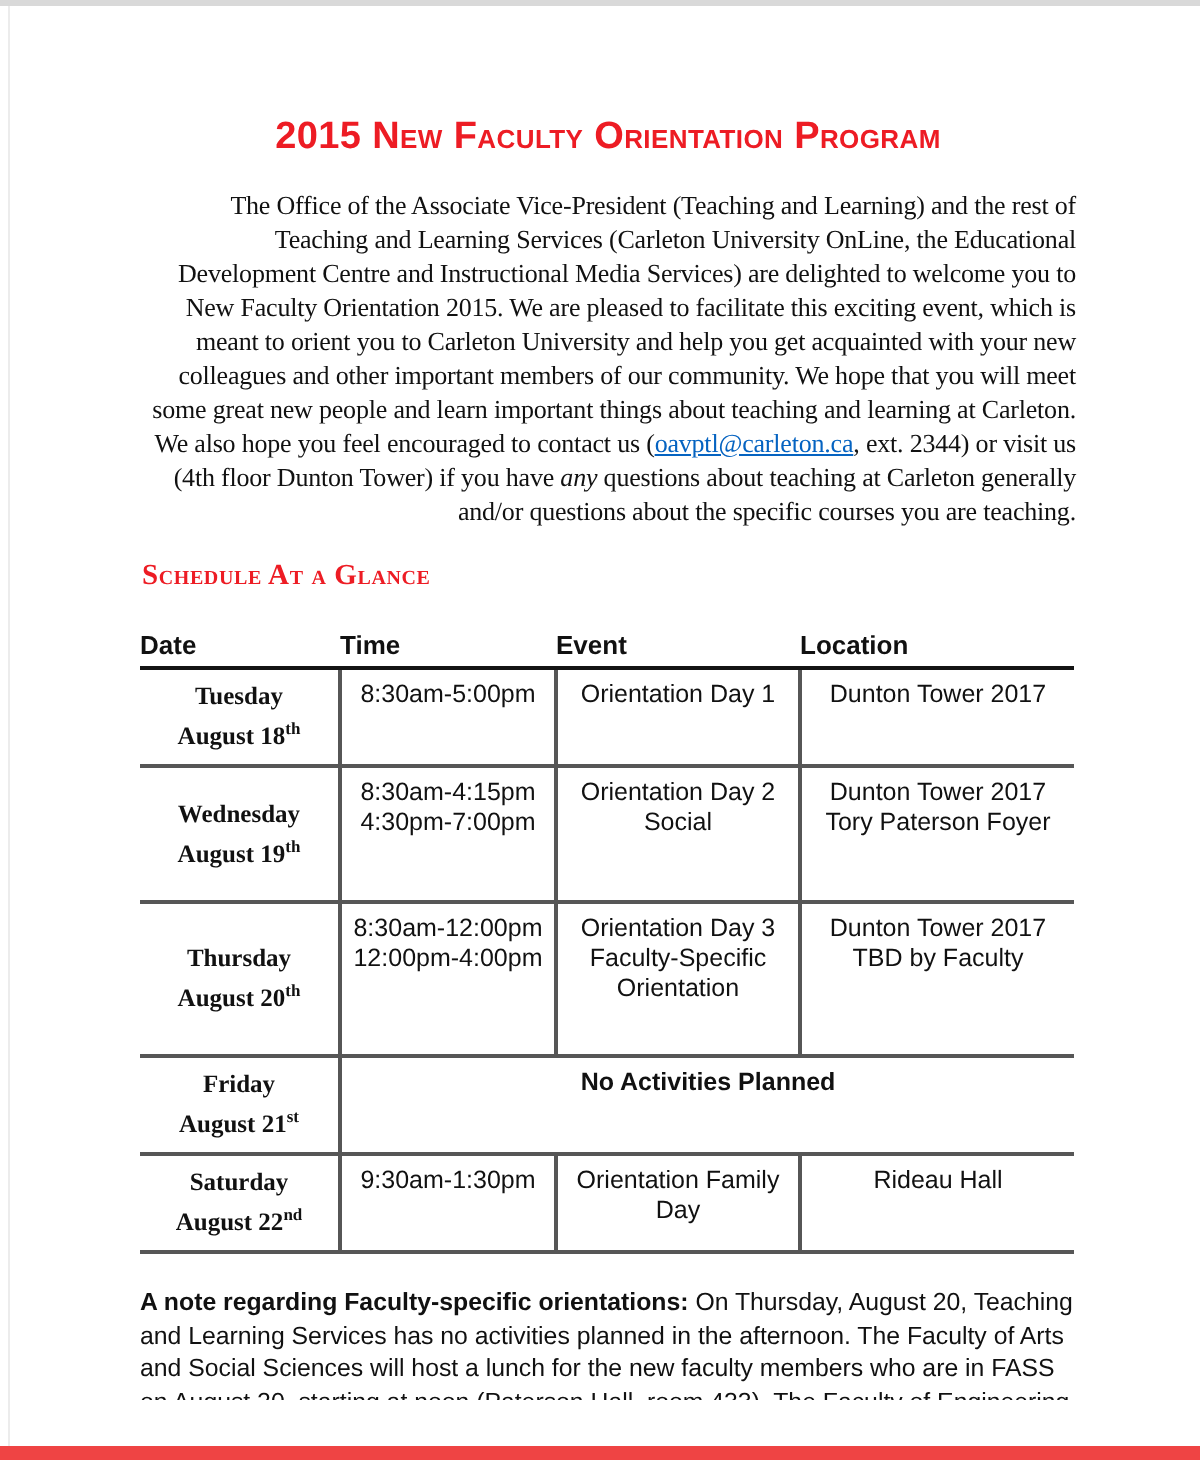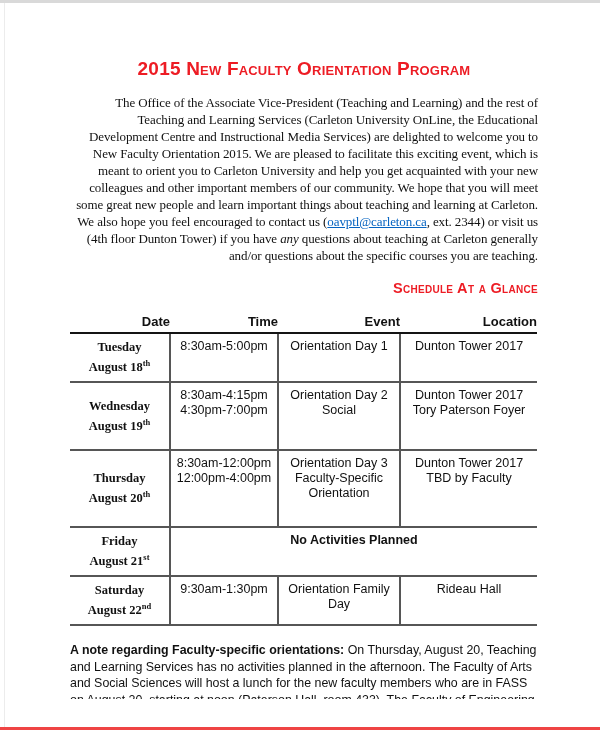--- a/index.html
+++ b/index.html
@@ -3,21 +3,21 @@
 <meta charset="utf-8">
 <style>
   html, body { margin: 0; padding: 0; background: #ffffff; }
   .page {
     position: relative;
     width: 600px;
     height: 730px;
     box-sizing: border-box;
     background: #ffffff;
     border-top: 3px solid #d9d9d9;
-    border-bottom: 3px solid #ef4444;
+    border-bottom: 7px solid #ef4444;
     overflow: hidden;
     padding: 0 62px 0 70px;
     font-family: "Liberation Serif", serif;
     color: #111111;
   }
   .page::before {
     content: "";
     position: absolute;
     left: 4px; top: 0; bottom: 0;
     width: 1px;
@@ -40,43 +40,42 @@
     letter-spacing: -0.1px;
     text-align: right;
   }
   .intro a.email {
     color: var(--link-blue, #0563c1);
     text-decoration: underline;
     cursor: pointer;
   }
   .section {
     margin: 16px 0 0 1px;
-    font-family: Liberation Sans, sans-serif;
+    font-family: Liberation Serif, serif;
     font-variant: small-caps;
     font-weight: bold;
     font-size: 14.5px;
     letter-spacing: 0.3px;
     color: var(--accent-red, #ed1c24);
-    text-align: right;
   }
   table.schedule {
     border-collapse: collapse;
     margin-top: 16px;
     width: 467px;
     table-layout: fixed;
     font-family: "Liberation Sans", sans-serif;
   }
   table.schedule col.c-date { width: 100px; }
   table.schedule col.c-time { width: 108px; }
   table.schedule col.c-event { width: 122px; }
   table.schedule col.c-loc  { width: 137px; }
   table.schedule thead th {
     font-size: 13px;
     font-weight: bold;
-    text-align: right;
+    text-align: left;
     padding: 2px 0 3px 0;
     border-bottom: 2px solid #141414;
     color: #111;
   }
   table.schedule tbody tr { border-bottom: 2px solid #565656; }
   table.schedule tbody td + td { border-left: 2px solid #565656; }
   table.schedule tbody td {
     vertical-align: top;
     text-align: center;
     font-size: 12.5px;

